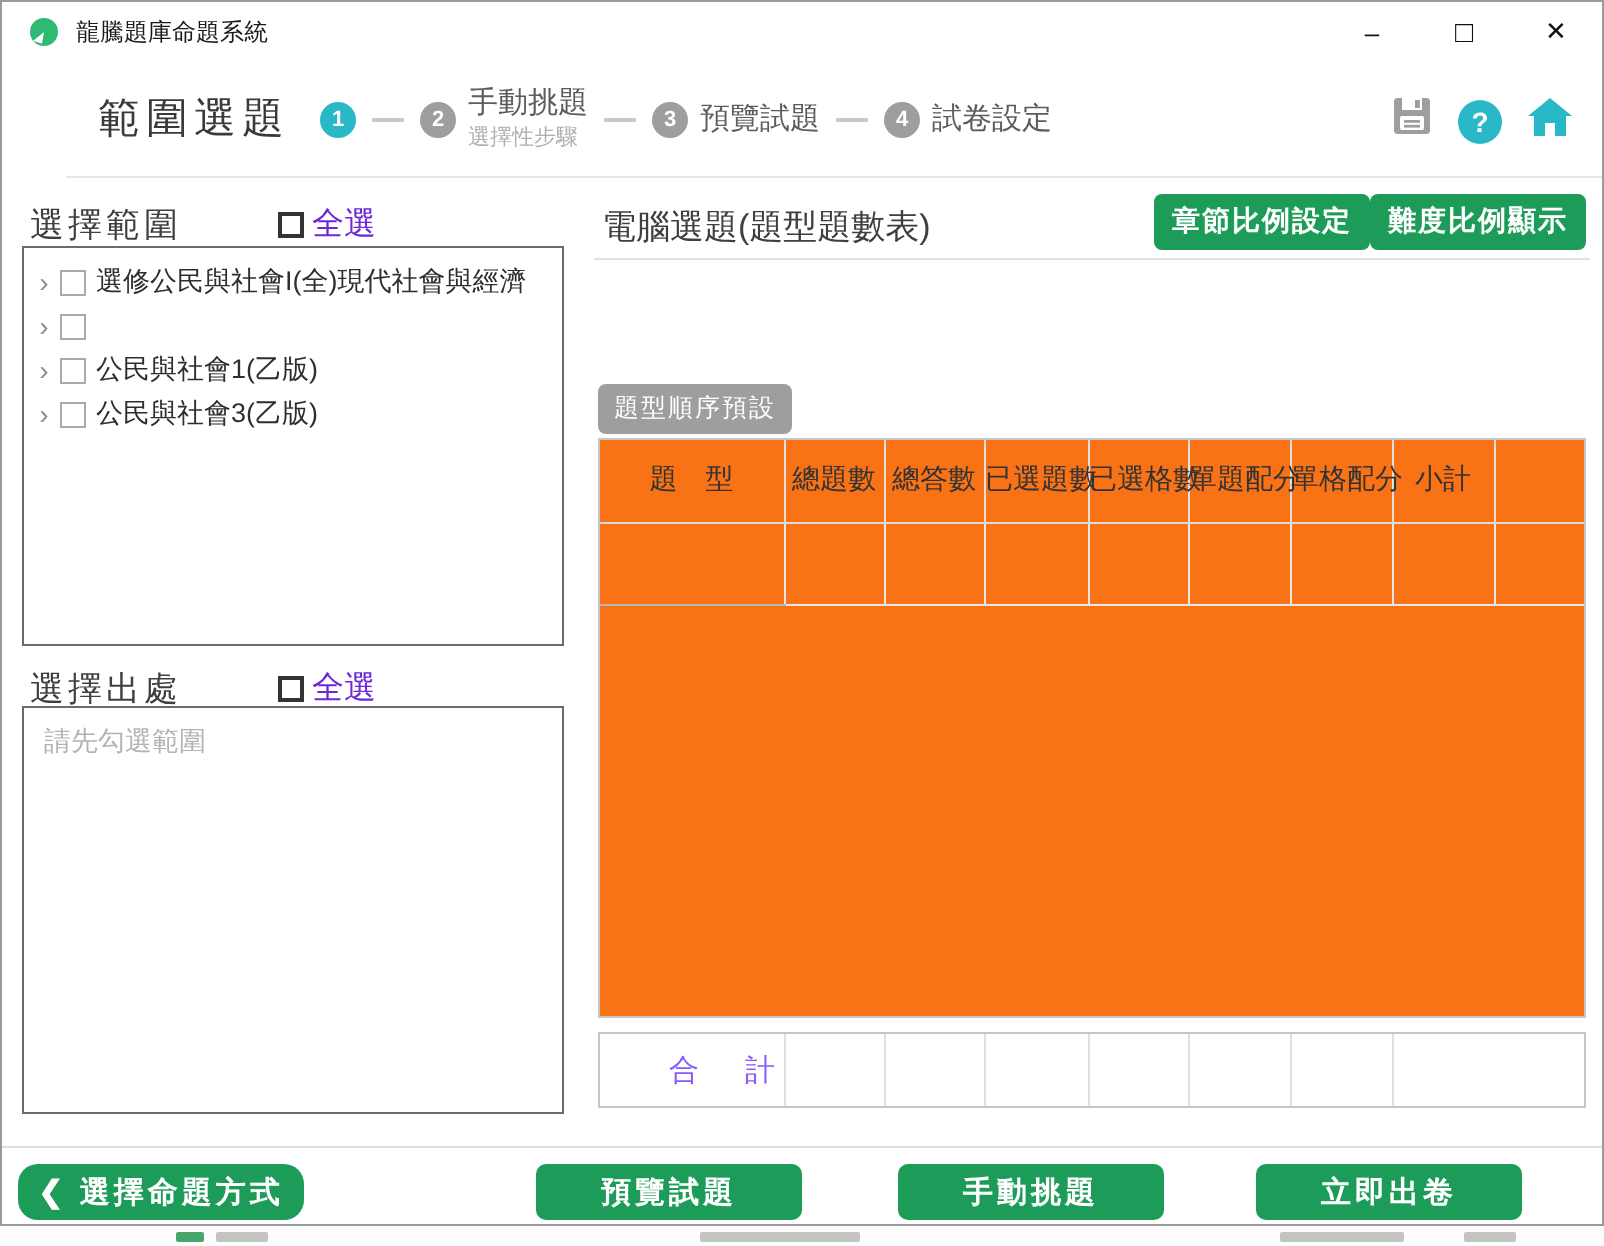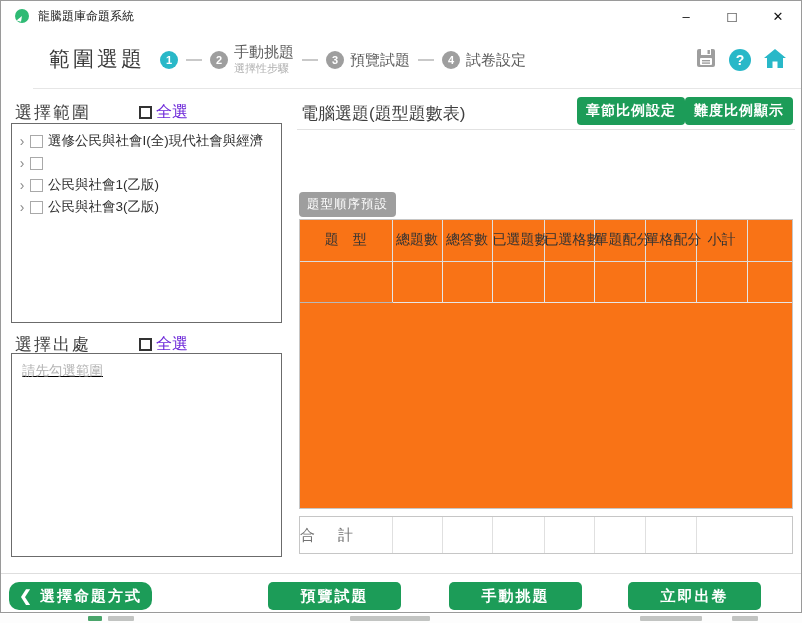--- a/index.html
+++ b/index.html
@@ -37,40 +37,40 @@
   .cbx { width:13px; height:13px; border:2px solid #333; background:#fff; display:inline-block; }
   .lrow1 { position:absolute; left:14px; top:100px; width:266px; display:flex; align-items:center; }
   .lrow1 .selall { margin-left:48px; }
   .rangebox { position:absolute; left:10px; top:122px; width:271px; height:200px; border:1px solid #6b6b6b; background:#fff; padding:6px 4px 0 4px; overflow:hidden; }
   .titem { display:flex; align-items:center; height:22px; }
   .chev { color:#8a8a8a; font-size:14px; width:12px; text-align:center; line-height:12px; }
   .tcb { width:13px; height:13px; border:1px solid #a9a9a9; background:#fff; margin:0 5px 0 2px; flex:0 0 auto; }
   .tlabel { font-size:13.5px; color:#2e2e2e; white-space:nowrap; }
   .lrow2 { position:absolute; left:14px; top:332px; width:266px; display:flex; align-items:center; }
   .lrow2 .selall { margin-left:48px; }
-  .sourcebox { position:absolute; left:10px; top:352px; width:271px; height:204px; border:1px solid #6b6b6b; background:#fff; padding:8px 10px;text-decoration:underline; }
+  .sourcebox { position:absolute; left:10px; top:352px; width:271px; height:204px; border:1px solid #6b6b6b; background:#fff; padding:8px 10px; }
   .placeholder { font-size:13.5px; color:#b3b3b3; }
 
   
   .rpanel { position:absolute; left:296px; top:88px; width:498px; height:480px; }
   .rtitle-row { position:absolute; left:0; top:8px; width:498px; height:32px; }
   .rtitle { position:absolute; left:4px; top:5px; font-size:17px; color:#3f3f3f; }
   .rbuttons { position:absolute; right:2px; top:0; display:flex; gap:0; }
   .gbtn-sm { background:var(--green); color:#fff; font-size:14px; font-weight:bold; border:none; border-radius:4px; padding:5px 9px; letter-spacing:1px; cursor:pointer; }
   .rdivider { position:absolute; left:0; top:40px; width:498px; height:1px; background:#e2e2e2; }
   .preset-tab { position:absolute; left:2px; top:103px; background:#9e9e9e; color:#fff; font-size:12.5px; border:none; border-radius:4px; padding:4px 8px; letter-spacing:1px; cursor:pointer; }
   .tablebox { position:absolute; left:2px; top:130px; width:494px; height:290px; border:1px solid #c6c6c6; background:#f97316; }
   table { border-collapse:collapse; width:100%; table-layout:fixed; }
   .qtable th { font-size:14px; font-weight:normal; color:#333; height:41px; border-right:1px solid #e0e0e0; border-bottom:1px solid #dcdcdc; overflow:visible; white-space:nowrap; text-align:center; }
   .qtable th:last-child { border-right:none; }
   .qtable td { height:41px; border-right:1px solid #e6e6e6; border-bottom:1px solid #e6e6e6; }
   .qtable td:last-child { border-right:none; }
   .qtable td.first { border-bottom-color:#b8b8b8; }
   .totalbox { position:absolute; left:2px; top:427px; width:494px; height:38px; border:1px solid #c6c6c6; background:#fff; }
-  .ttable td { height:36px; border-right:1px solid #e0e0e0; font-size:15px; color:#737373; text-align:left; letter-spacing:4px; }
+  .ttable td { height:36px; border-right:1px solid #e0e0e0; font-size:15px; color:#8b5cf6; text-align:right; letter-spacing:4px; }
   .ttable td:last-child { border-right:none; }
 
   
   .fdivider { position:absolute; left:0; top:572px; width:100%; height:1px; background:#dedede; }
   .footer { position:absolute; left:0; top:581px; width:100%; height:30px; }
   .gbtn { position:absolute; top:0; height:28px; background:var(--green); color:#fff; font-size:15px; font-weight:bold; border:none; border-radius:5px; letter-spacing:2px; cursor:pointer; }
   .btn-back { left:8px; width:143px;border-radius:10px; }
   .btn-preview { left:267px; width:133px; }
   .btn-manual { left:448px; width:133px; }
   .btn-generate{ left:627px; width:133px; }

